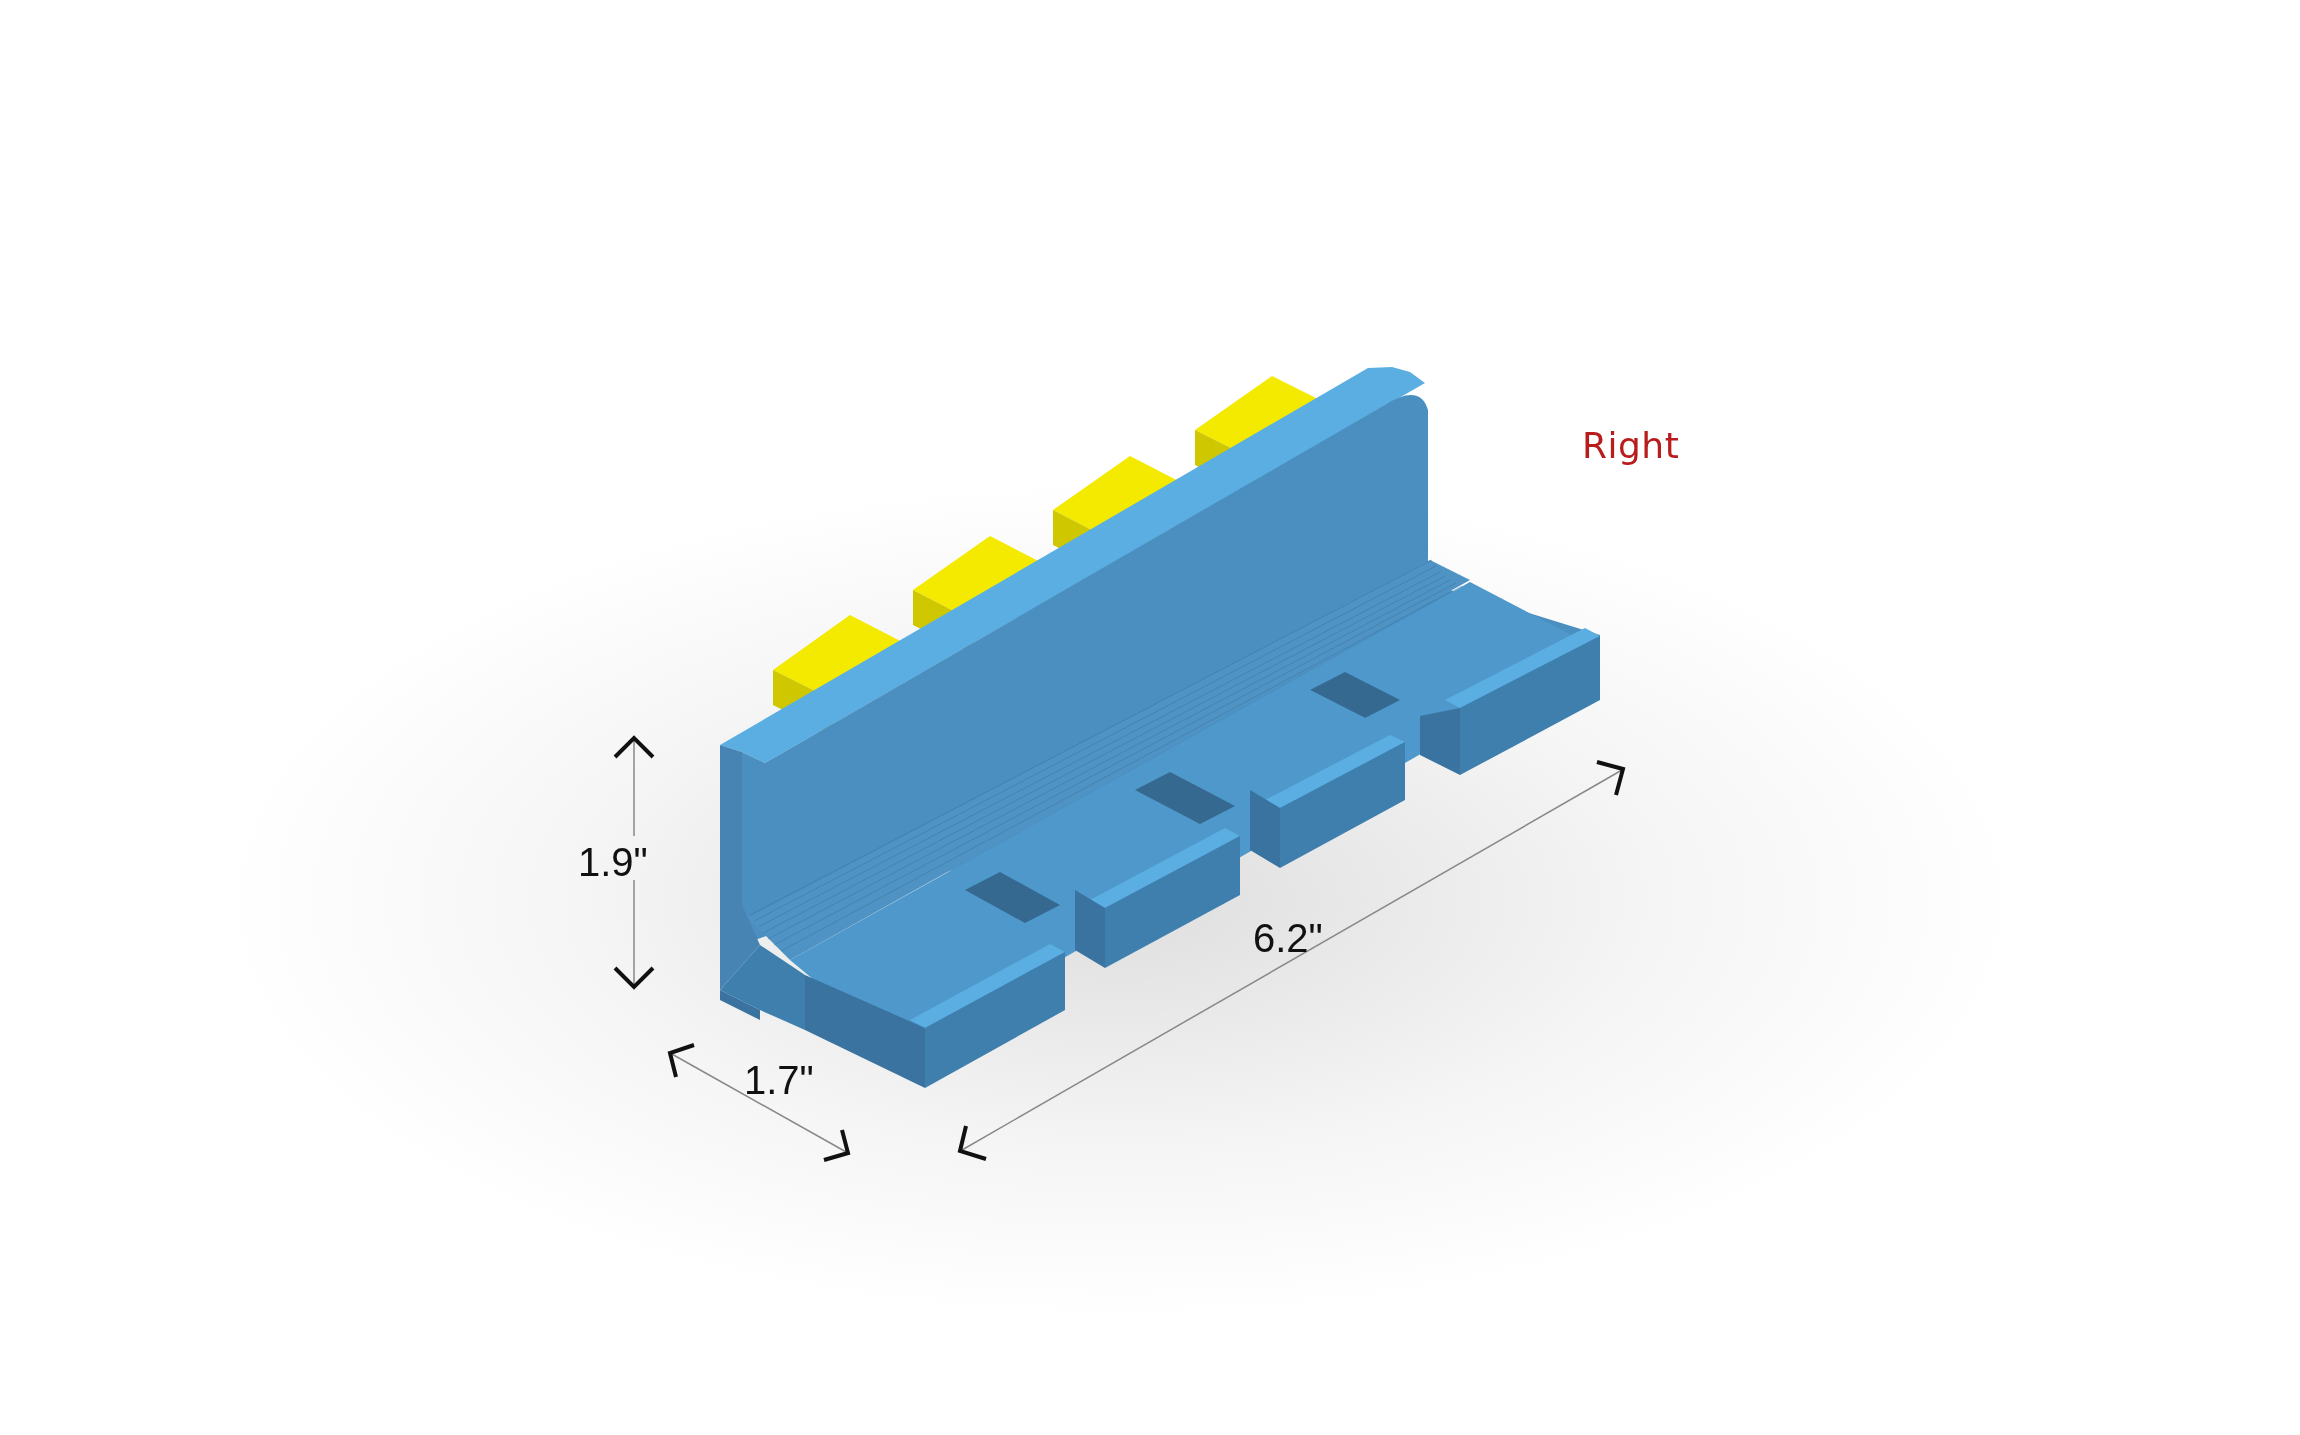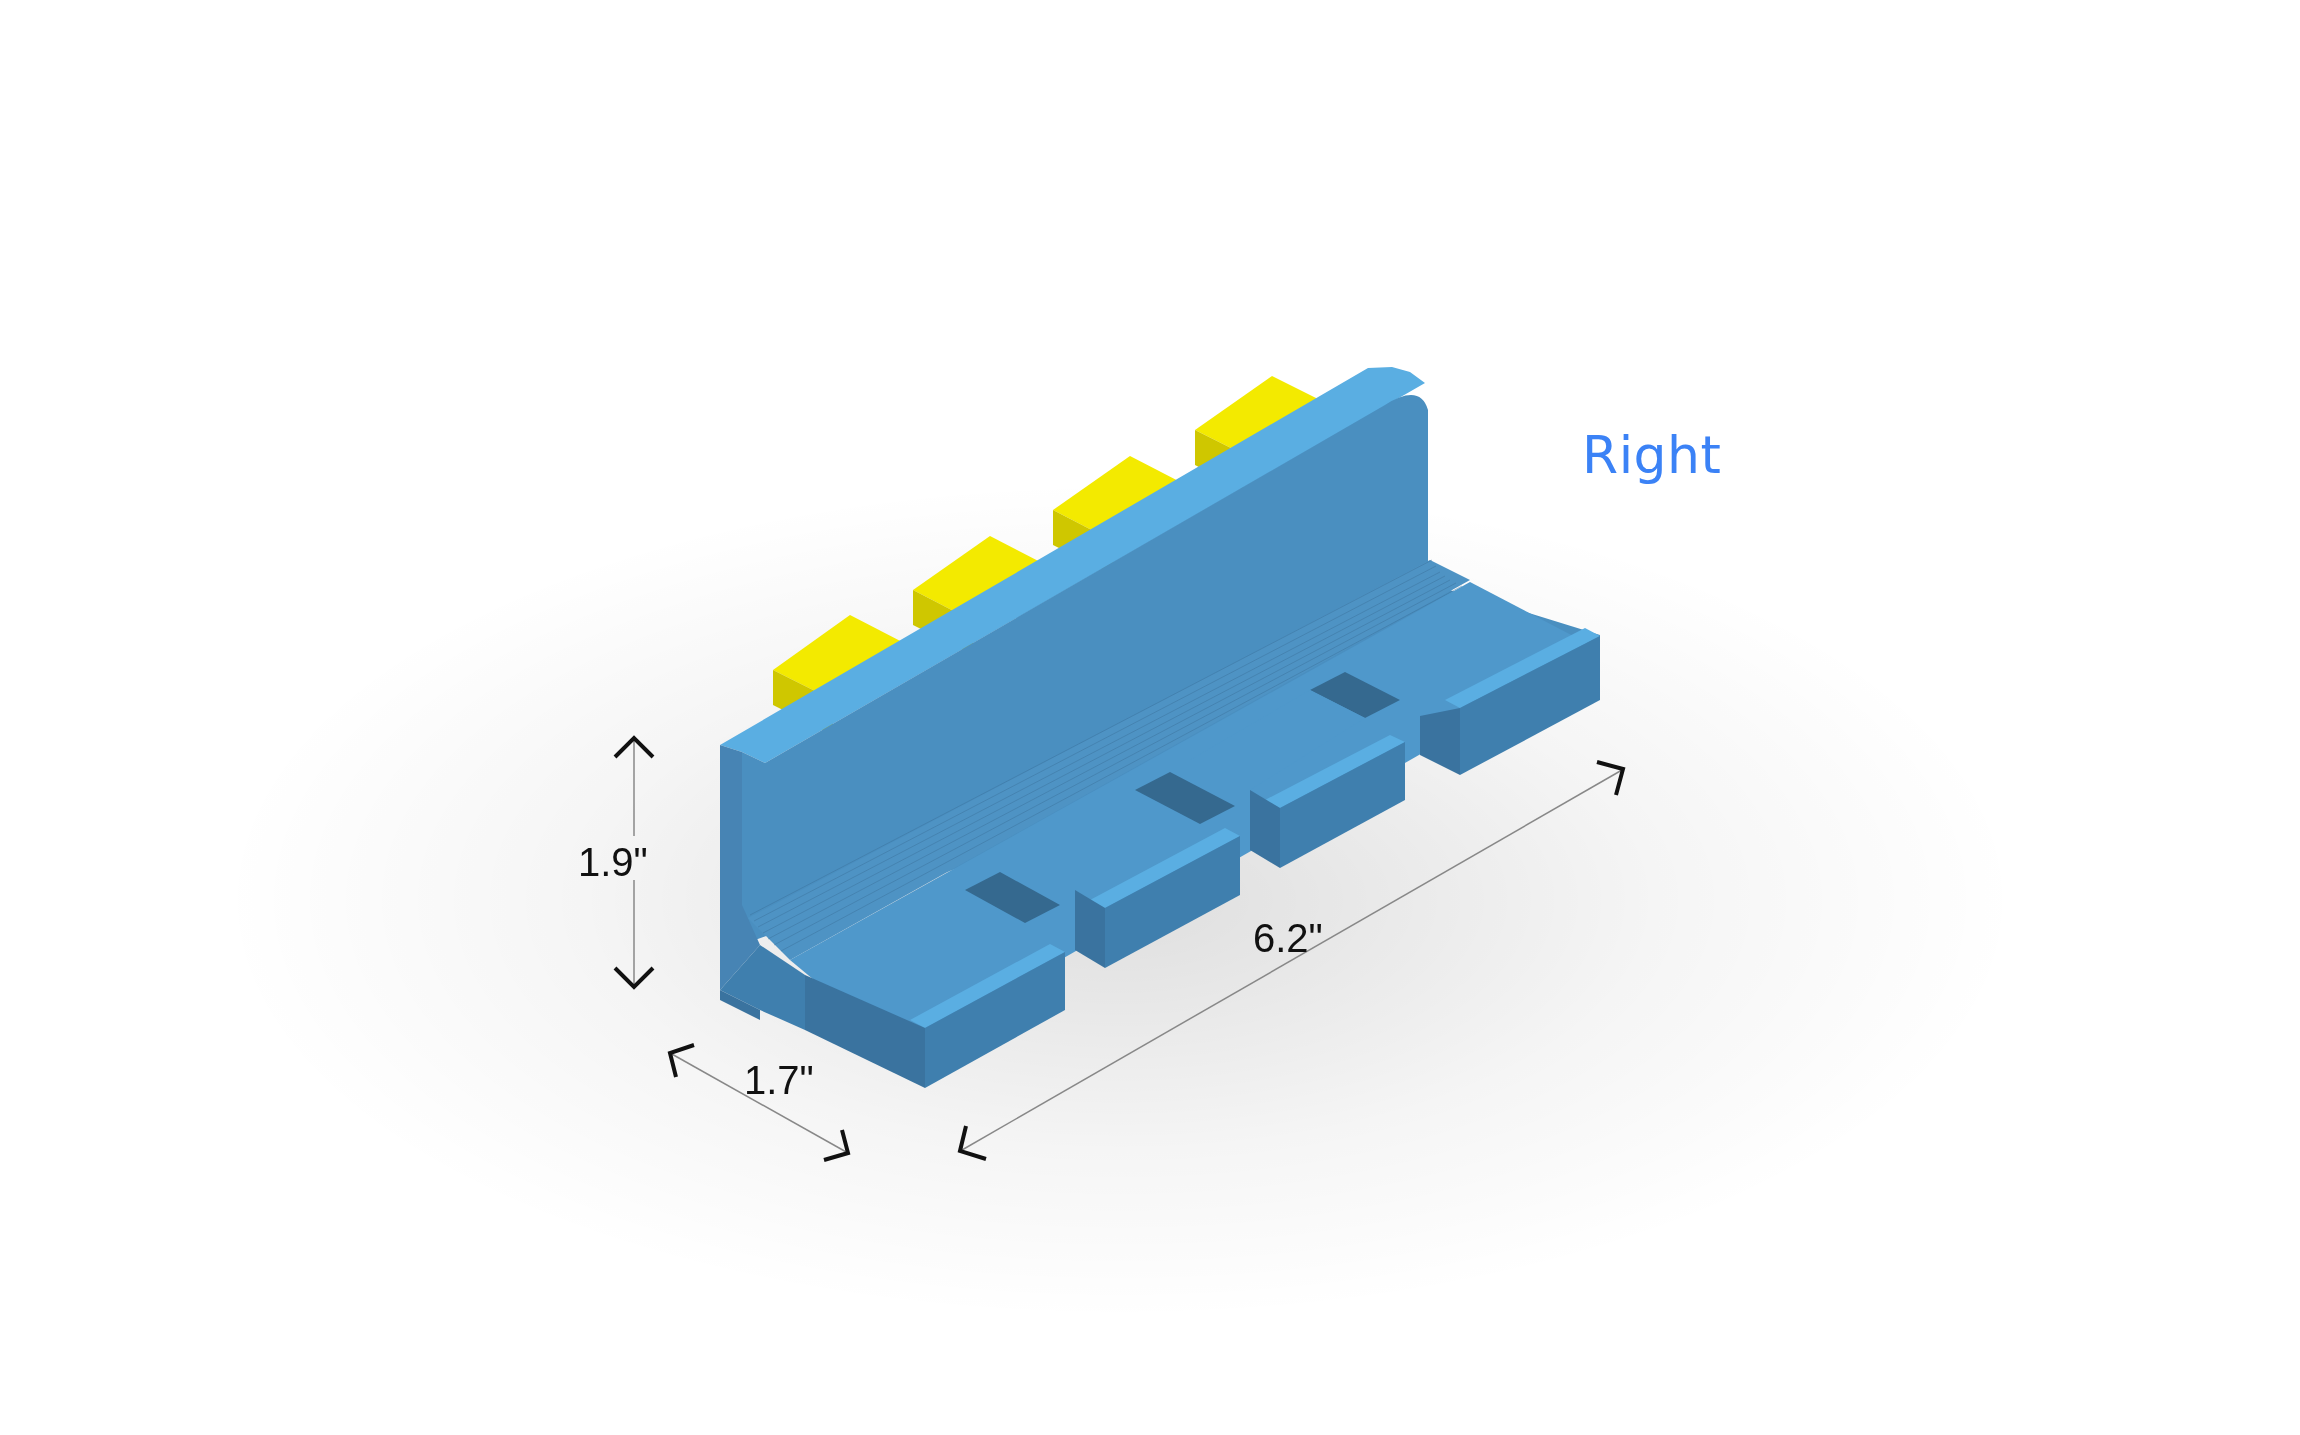--- a/index.html
+++ b/index.html
@@ -11,21 +11,21 @@
   }
   .stage { position: absolute; left: 0; top: 0; width: 2300px; height: 1435px; }
   .bg-glow {
     position: absolute; left: 0; top: 0; width: 2300px; height: 1435px;
     background: radial-gradient(ellipse 900px 420px at 1120px 900px, rgba(0,0,0,0.13), rgba(0,0,0,0.04) 60%, rgba(0,0,0,0) 100%);
   }
   svg.model { position: absolute; left: 0; top: 0; }
   .view-label {
     position: absolute; left: 1582px; top: 425px;
     font-family: "DejaVu Sans", sans-serif;
-    font-size: 52px; color: #3b82f6; letter-spacing: 0.5px;
+    font-size: 36px; color: #b91c1c; letter-spacing: 0.5px;
   }
   .dim-label {
     position: absolute; font-family: "Liberation Sans", sans-serif;
     font-size: 40px; color: #111; line-height: 1;
   }
   .dim-h { left: 578px; top: 842px; }
   .dim-d { left: 744px; top: 1060px; }
   .dim-w { left: 1253px; top: 918px; }
 </style>
 </head>

